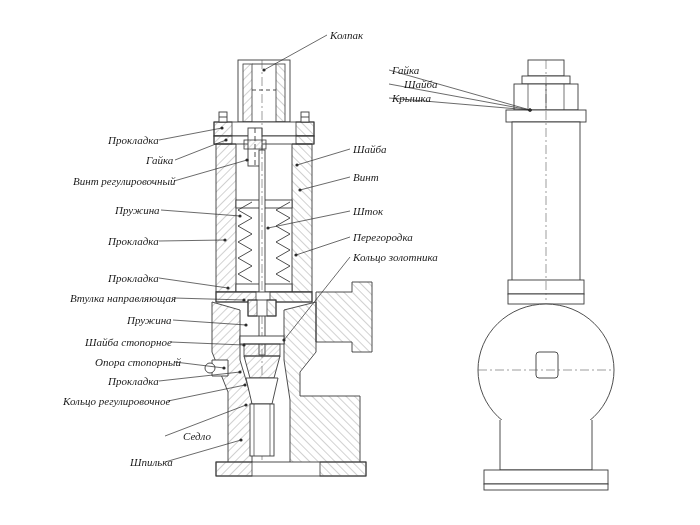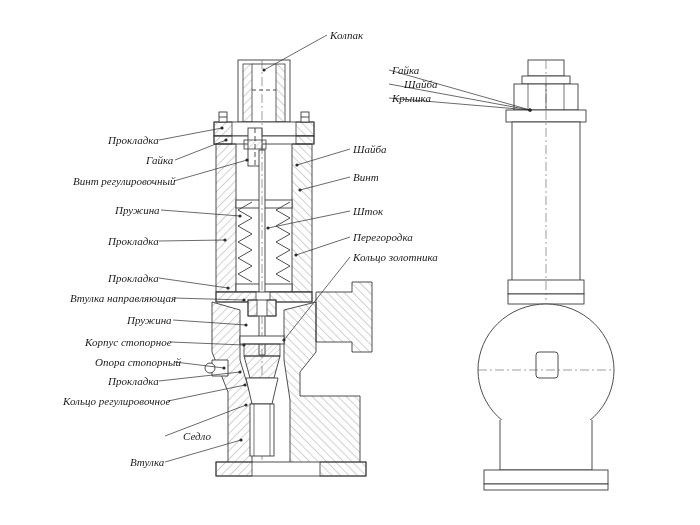--- a/index.html
+++ b/index.html
@@ -238,26 +238,26 @@
 
   <div id="labels-layer">
       <div class="label left" style="left: 108px; top: 134px;">Прокладка</div>
       <div class="label left" style="left: 146px; top: 154px;">Гайка</div>
       <div class="label left" style="left: 73px; top: 175px;">Винт регулировочный</div>
       <div class="label left" style="left: 115px; top: 204px; text-align: right;">Пружина</div>
       <div class="label left" style="left: 108px; top: 235px;">Прокладка</div>
       <div class="label left" style="left: 108px; top: 272px;">Прокладка</div>
       <div class="label left" style="left: 70px; top: 292px;">Втулка направляющая</div>
       <div class="label left" style="left: 127px; top: 314px;">Пружина</div>
-      <div class="label left" style="left: 85px; top: 336px;">Корпус стопорное</div>
+      <div class="label left" style="left: 85px; top: 336px;">Шайба стопорное</div>
       <div class="label left" style="left: 95px; top: 356px;">Опора стопорный</div>
       <div class="label left" style="left: 108px; top: 375px;">Прокладка</div>
       <div class="label left" style="left: 63px; top: 395px;">Кольцо регулировочное</div>
       <div class="label left" style="left: 135px; top: 430px; margin-left: 48px;">Седло</div>
-      <div class="label left" style="left: 130px; top: 456px;">Втулка</div>
+      <div class="label left" style="left: 130px; top: 456px;">Шпилька</div>
       <div class="label right" style="left: 353px; top: 143px;">Шайба</div>
       <div class="label right" style="left: 353px; top: 171px;">Винт</div>
       <div class="label right" style="left: 353px; top: 205px; font-family: Liberation Serif, serif;">Шток</div>
       <div class="label right" style="left: 353px; top: 231px; text-align: center;">Перегородка</div>
       <div class="label right" style="left: 353px; top: 251px;">Кольцо золотника</div>
       <div class="label right" style="left: 330px; top: 29px;">Колпак</div>
       <div class="label right" style="left: 392px; top: 64px;">Гайка</div>
       <div class="label right" style="left: 392px; top: 78px; margin-left: 12px;">Шайба</div>
       <div class="label right" style="left: 392px; top: 92px;">Крышка</div>
     </div>

